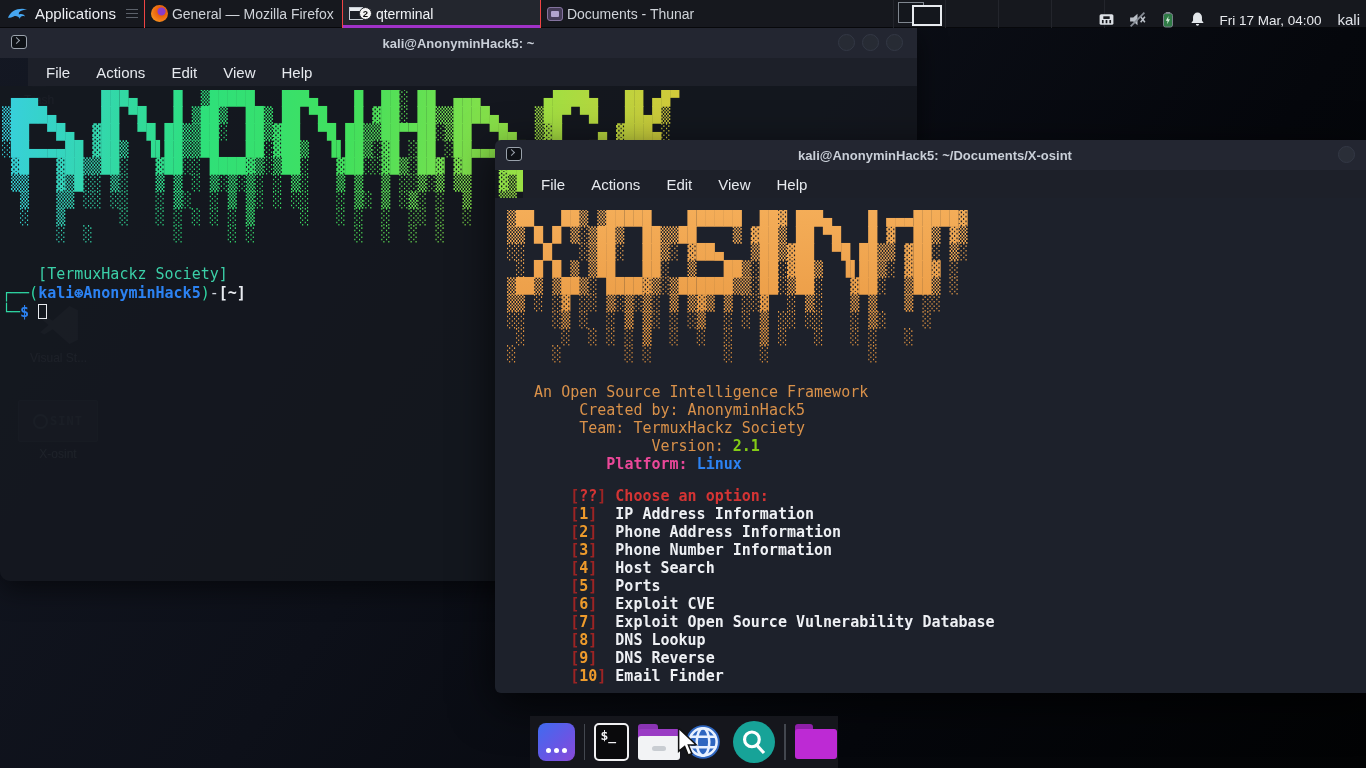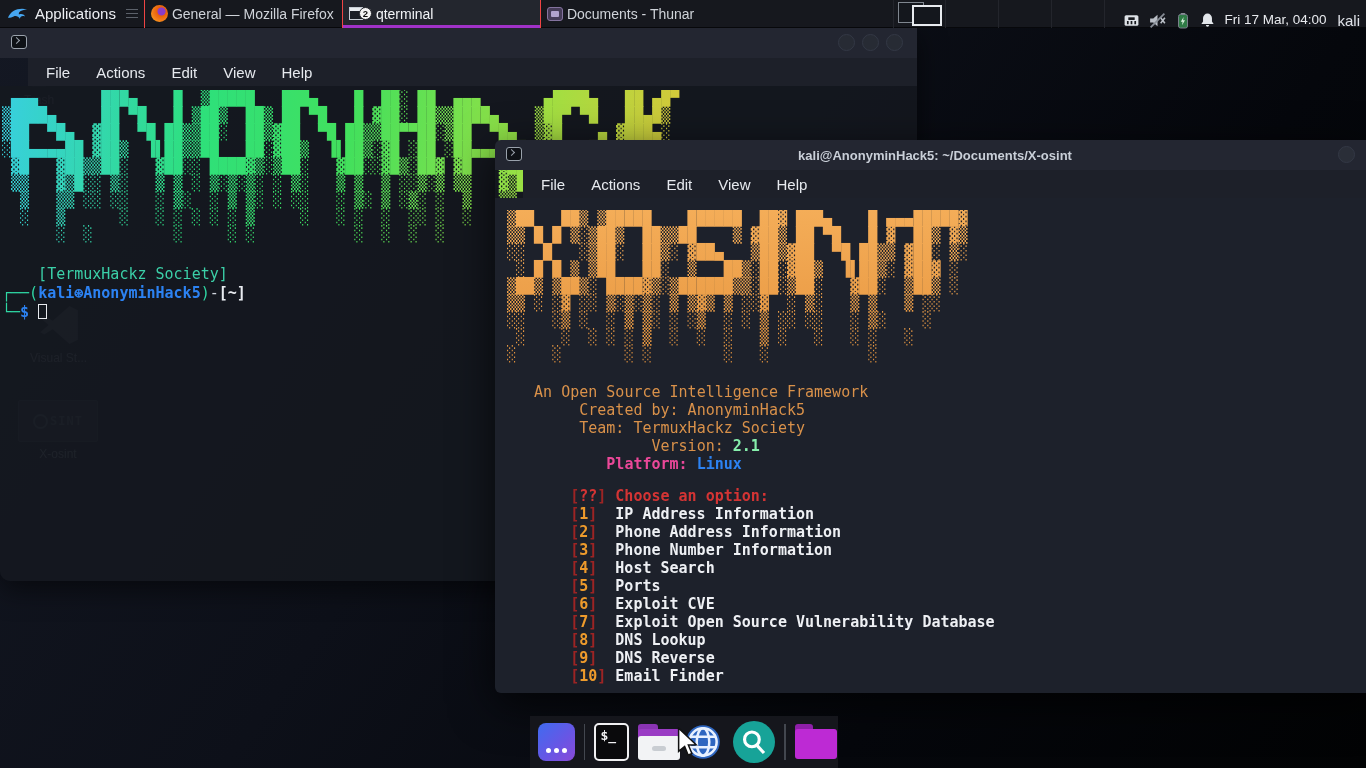--- a/index.html
+++ b/index.html
@@ -35,21 +35,21 @@
     display:flex; align-items:center; justify-content:center; }
   .thunar-ico { width:16px; height:14px; border-radius:3px; background:#463c58; border:1px solid #84739f;
     position:relative; flex:0 0 auto; }
   .thunar-ico::after { content:""; position:absolute; left:3px; top:3px; right:3px; bottom:3px; background:#b2a3ce; border-radius:1px; }
   .pager { position:absolute; left:893px; top:0; height:28px; display:flex; }
   .ws { width:53px; height:28px; border-right:1px solid #23252c; position:relative; }
   .ws:first-child { border-left:1px solid #23252c; }
   .mini-win { position:absolute; border:1px solid #9aa2ac; background:#14171d; }
   .mini-a { left:4px; top:2px; width:26px; height:21px; opacity:.8; }
   .mini-b { left:18px; top:5px; width:30px; height:21px; border:2px solid #e8ebef; }
-  .tray { position:absolute; right:6px; top:12px; height:28px; display:flex; align-items:flex-start; gap:8px; }
+  .tray { position:absolute; right:6px; top:0; height:28px; display:flex; align-items:flex-end; gap:13px; }
   .tray svg { display:block; }
   .clock { font-size:13.5px; color:#e8eaee; }
   .user { font-size:15px; color:#dfe2e8; margin-left:3px; }
 
   
   .ghost { position:absolute; z-index:1; display:flex; flex-direction:column; align-items:center; gap:5px; }
   .ghost .glabel { font-size:12px; color:#8b939e; }
   .g-trash { left:24px; top:56px; opacity:.38; }
   .g-vscode { left:30px; top:304px; opacity:.5; }
   .g-xosint { left:18px; top:400px; opacity:.55; }
@@ -94,21 +94,21 @@
   .pline { font-size:15px; line-height:19px; }
   .teal { color:#2fd7a4; }
   .blueb { color:#2c82f2; font-weight:bold; }
   .fg { color:#cfd4dc; }
   .whitebb { color:#e8ebf0; font-weight:bold; }
   .cursor { display:inline-block; width:9px; height:15px; border:1.5px solid #e8eaee; margin-left:9px; vertical-align:-2px; }
 
   .info-block { margin-top:20px; }
   .tline { font-size:15px; line-height:18px; }
   .orange { color:#d9914a; }
-  .tealb { color:#86efac; font-weight:bold; }
+  .tealb { color:#84cc16; font-weight:bold; }
   .whiteb { color:#ec4899; font-weight:bold; }
   .opts { margin-top:14px; }
   .opt-row { font-size:15px; line-height:18px; padding-left:7ch; }
   .opt-tag { display:inline-block; min-width:5ch; }
   .br { color:#9c2424; font-weight:bold; }
   .onum { color:#ee9b2c; font-weight:bold; }
   .olabel { color:#eef0f4; font-weight:bold; }
   .redq { color:#d43434; font-weight:bold; }
   .redtxt { color:#d43434; font-weight:bold; }
 
@@ -155,20 +155,21 @@
     <div class="xo-thumb">
       <span class="ring"></span>
       <span class="xt">SINT</span>
     </div>
     <span class="glabel">X-osint</span>
   </div>
 
   <div class="win win-back">
     <div class="titlebar">
       <span class="term-ico"></span>
+      <span class="wtitle">kali@AnonyminHack5: ~</span>
       <span class="wc wc1"></span>
       <span class="wc wc2"></span>
       <span class="wc wc3"></span>
     </div>
     <div class="menubar">
       <span>File</span>
       <span>Actions</span>
       <span>Edit</span>
       <span>View</span>
       <span>Help</span>

